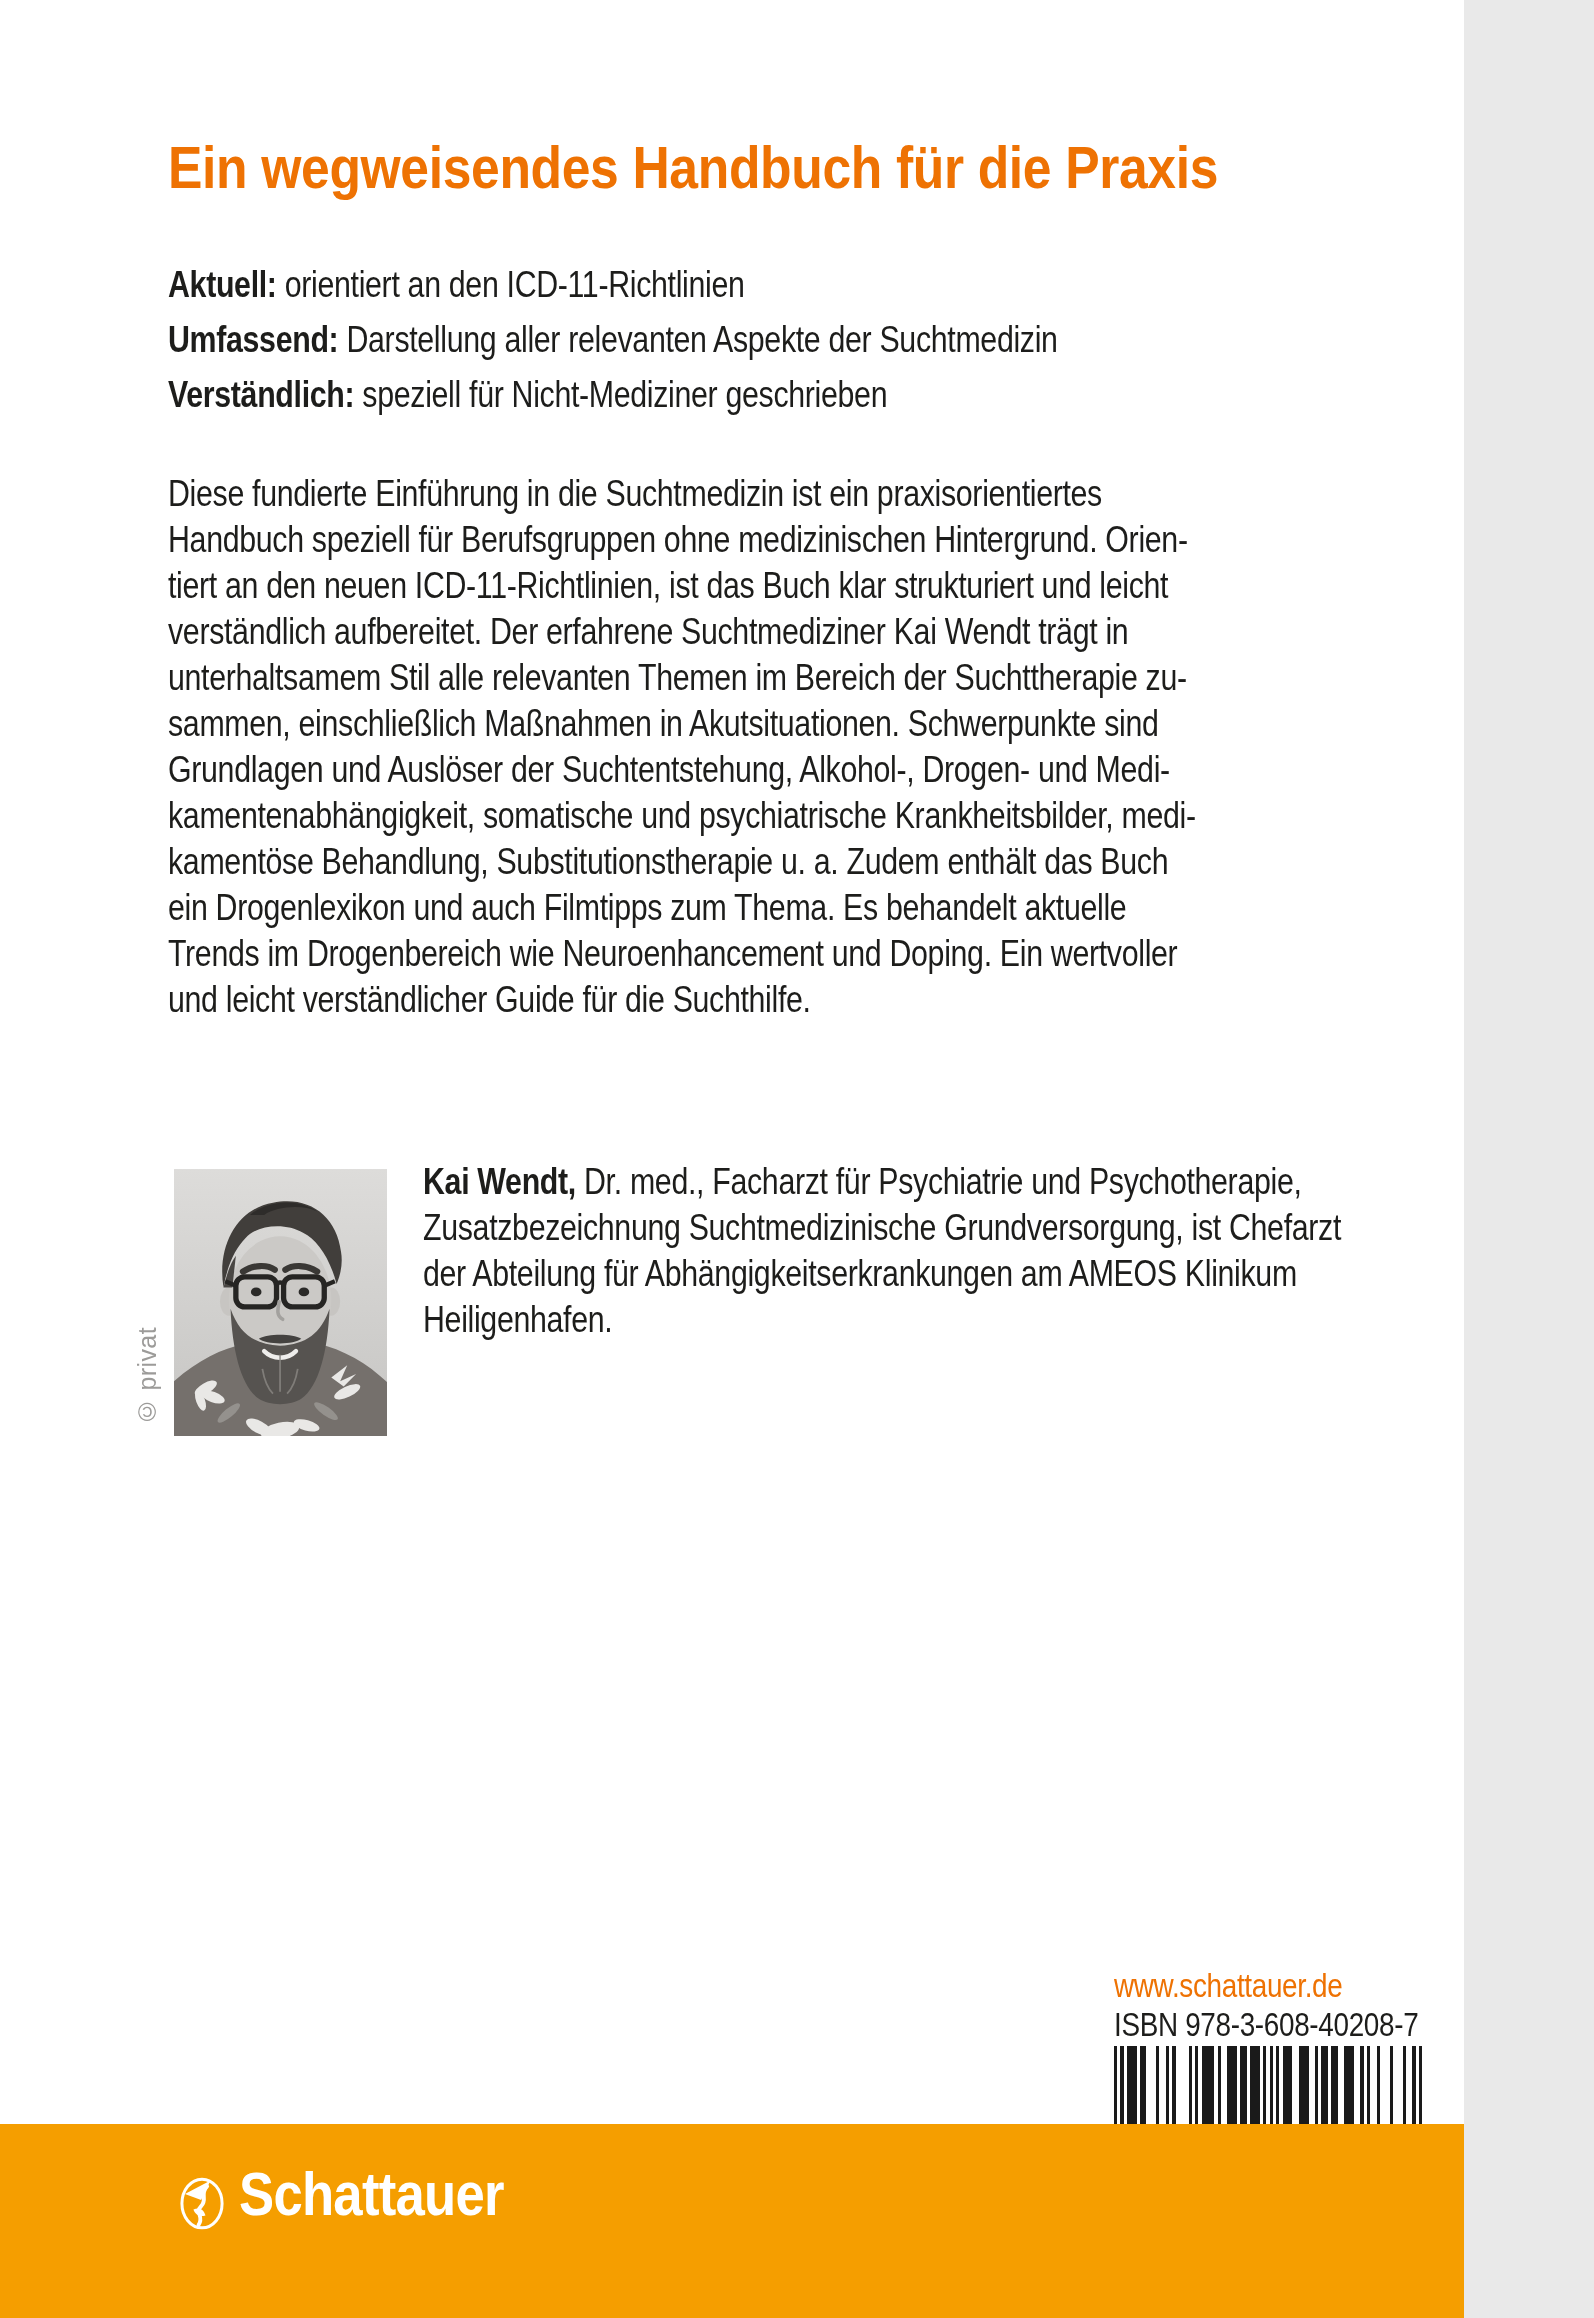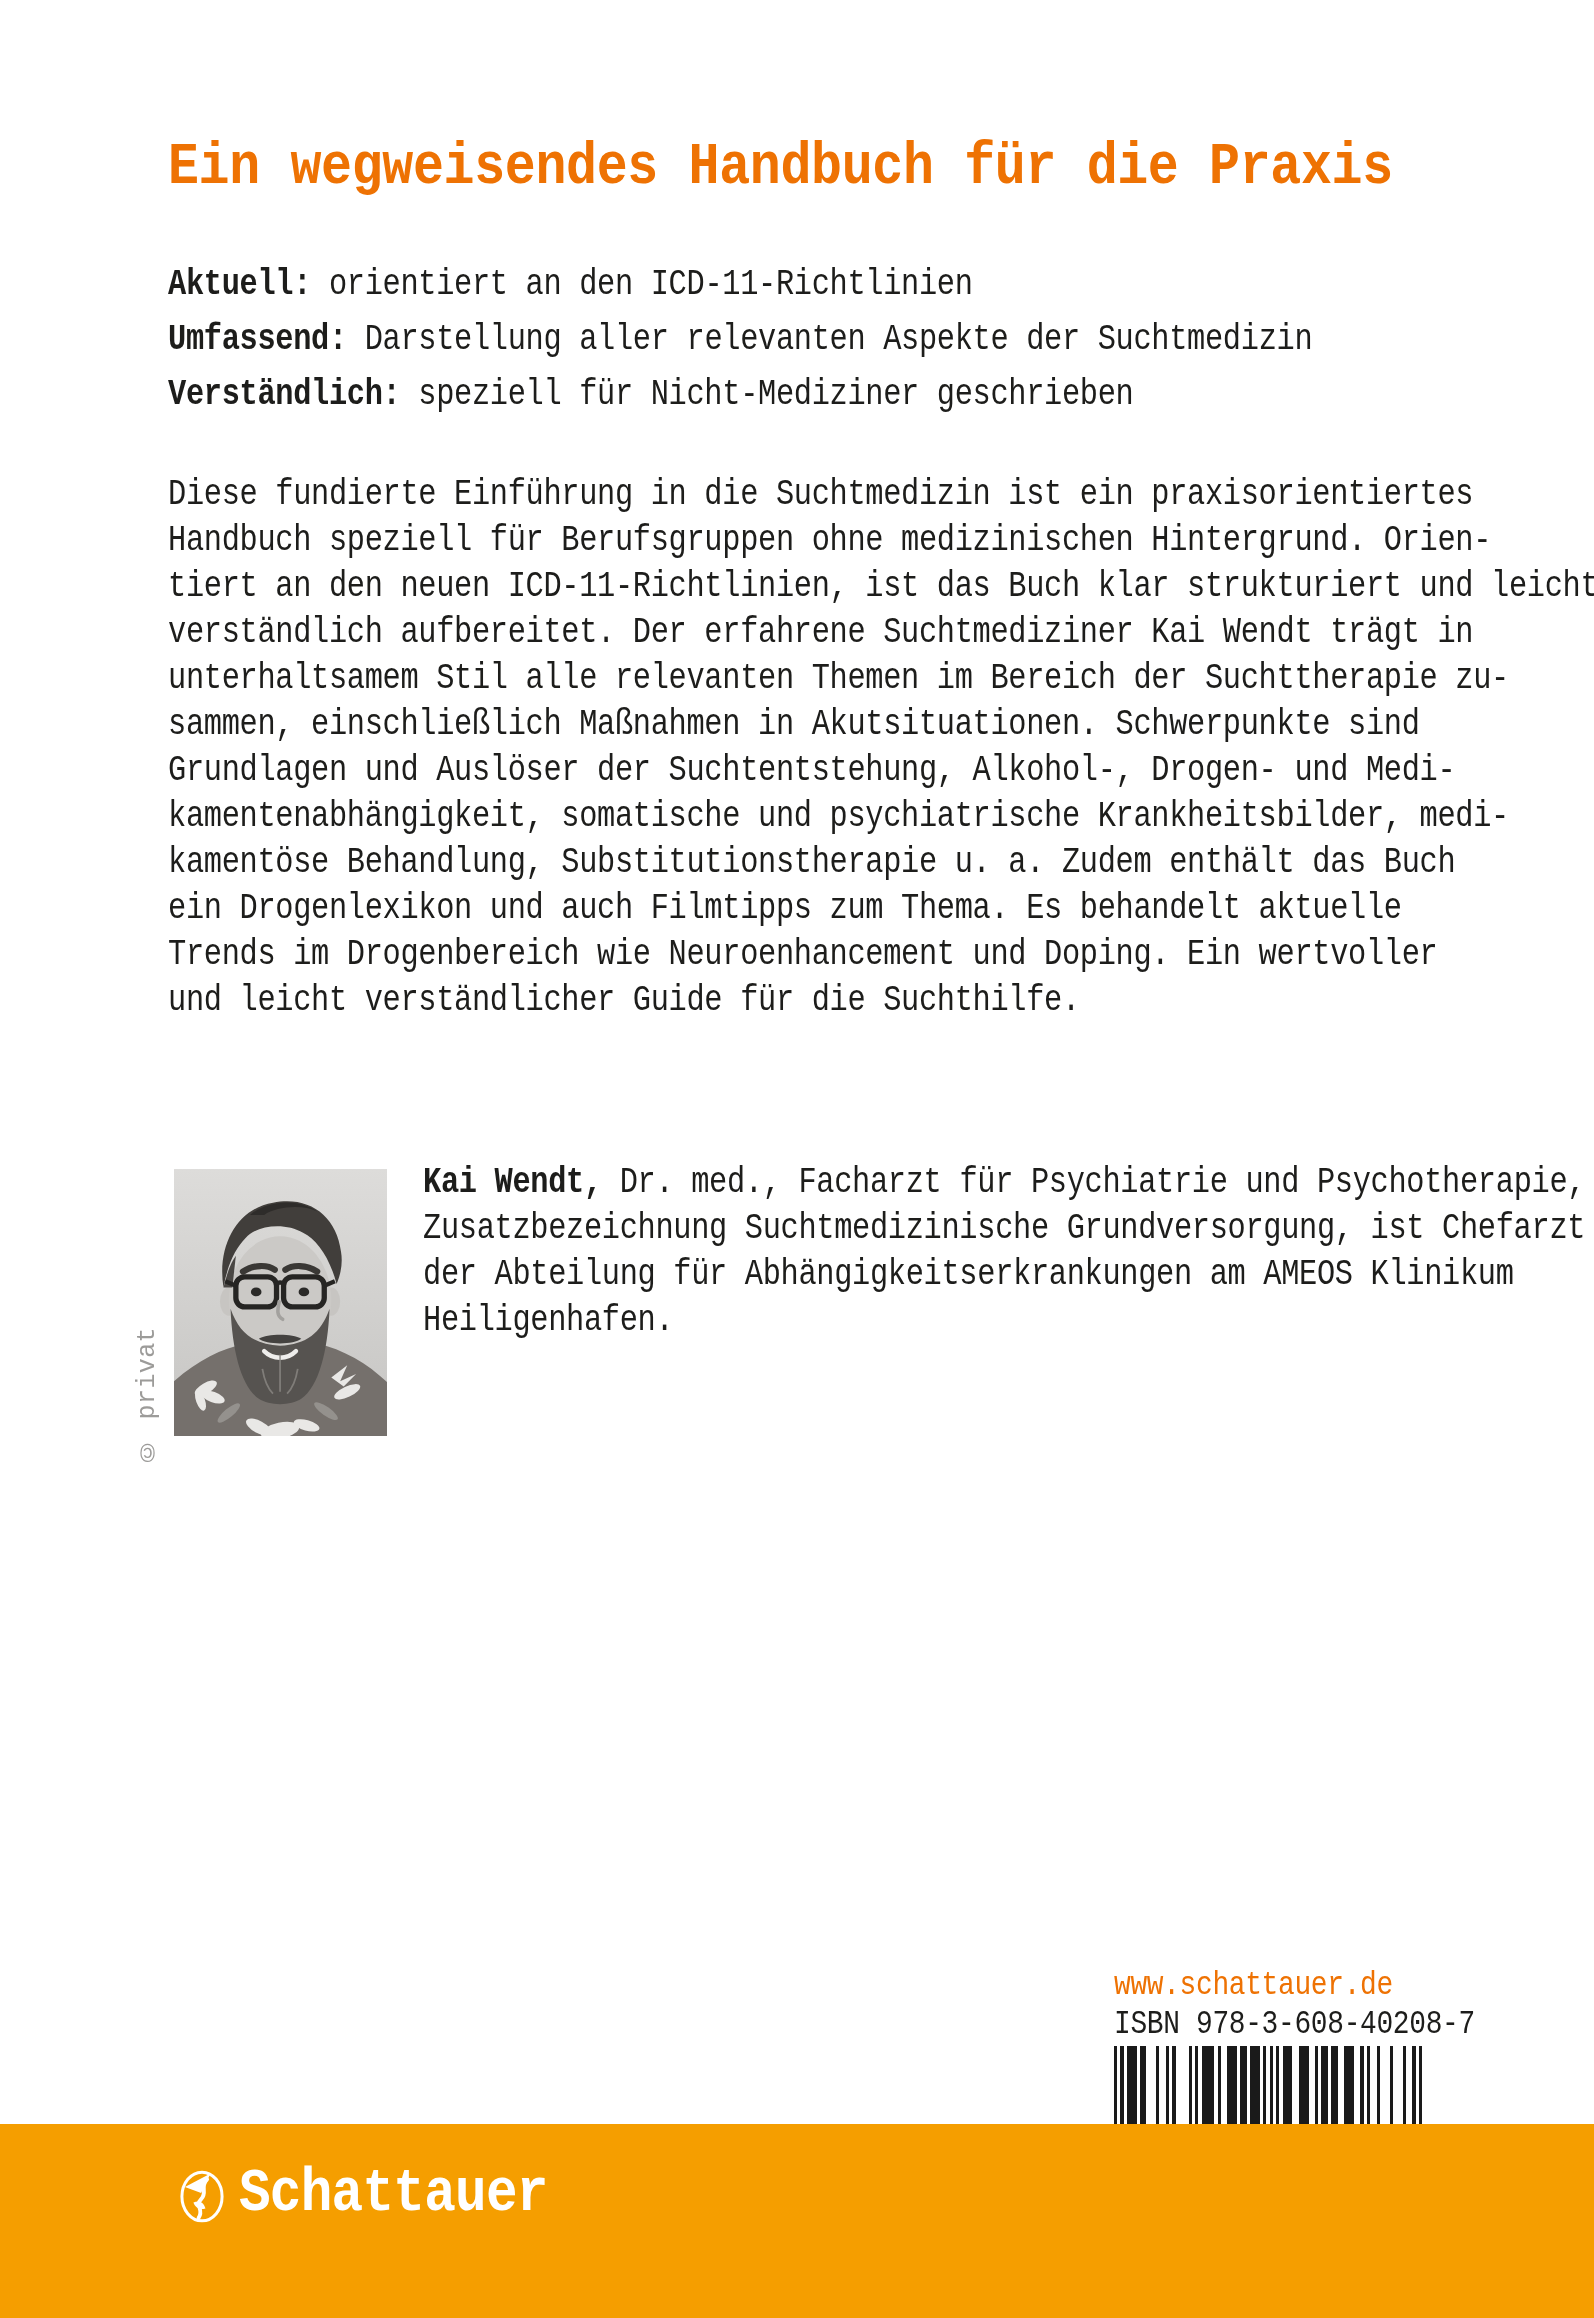--- a/index.html
+++ b/index.html
@@ -4,22 +4,22 @@
 <style>
   :root{
     --accent:#ee7203;
     --footer:#f59e00;
     --ink:#1d1d1b;
     --credit:#9c9b99;
     --bars:#1a1a1a;
   }
   html,body{margin:0;padding:0;background:#e9e9e9;}
   .page{
-    position:relative;width:1594px;height:2319px;background:#ffffff;
-    font-family:Liberation Mono, monospace;color:var(--ink);
+    position:relative;width:1464px;height:2319px;background:#ffffff;
+    font-family:Liberation Sans, sans-serif;color:var(--ink);
     overflow:hidden;
   }
   .abs{position:absolute;}
   .cond{transform:scaleX(0.82);transform-origin:0 0;white-space:nowrap;letter-spacing:-0.4px;}
   .b{font-weight:700;}
   .headline{
     left:168px;top:133px;font-size:60px;font-weight:600;color:var(--accent);
     transform:scaleX(0.86);transform-origin:0 0;white-space:nowrap;letter-spacing:-0.4px;
   }
   .highlights{left:168px;top:257px;font-size:37px;line-height:55px;}
@@ -29,21 +29,21 @@
   .photo svg{display:block;width:100%;height:100%;}
   .credit{
     left:133px;top:1327px;font-size:25px;color:var(--credit);
     writing-mode:vertical-rl;transform:rotate(180deg);letter-spacing:0.4px;
   }
   .weblink{left:1114px;top:1966px;font-size:34px;color:var(--accent);text-decoration:none;display:inline-block;}
   .isbn{left:1114px;top:2005px;font-size:34px;}
   .barcode{left:1114px;top:2046px;width:308px;height:78px;}
   .barcode .bar{position:absolute;top:0;height:100%;background:var(--bars);}
   .footer{left:0;top:2124px;width:1594px;height:195px;background:var(--footer);}
-  .logo-row{position:absolute;left:178px;top:39px;display:flex;align-items:center;gap:13.3px;}
+  .logo-row{position:absolute;left:178px;top:39px;display:flex;align-items:flex-end;gap:13.3px;}
   .emblem{width:48px;height:53px;display:block;}
   .wordmark{
     color:#ffffff;font-size:62px;font-weight:700;letter-spacing:-0.9px;
     transform:scaleX(0.85);transform-origin:0 50%;white-space:nowrap;line-height:1;
     padding-bottom:5.3px;
   }
 </style>
 </head>
 <body>
 

